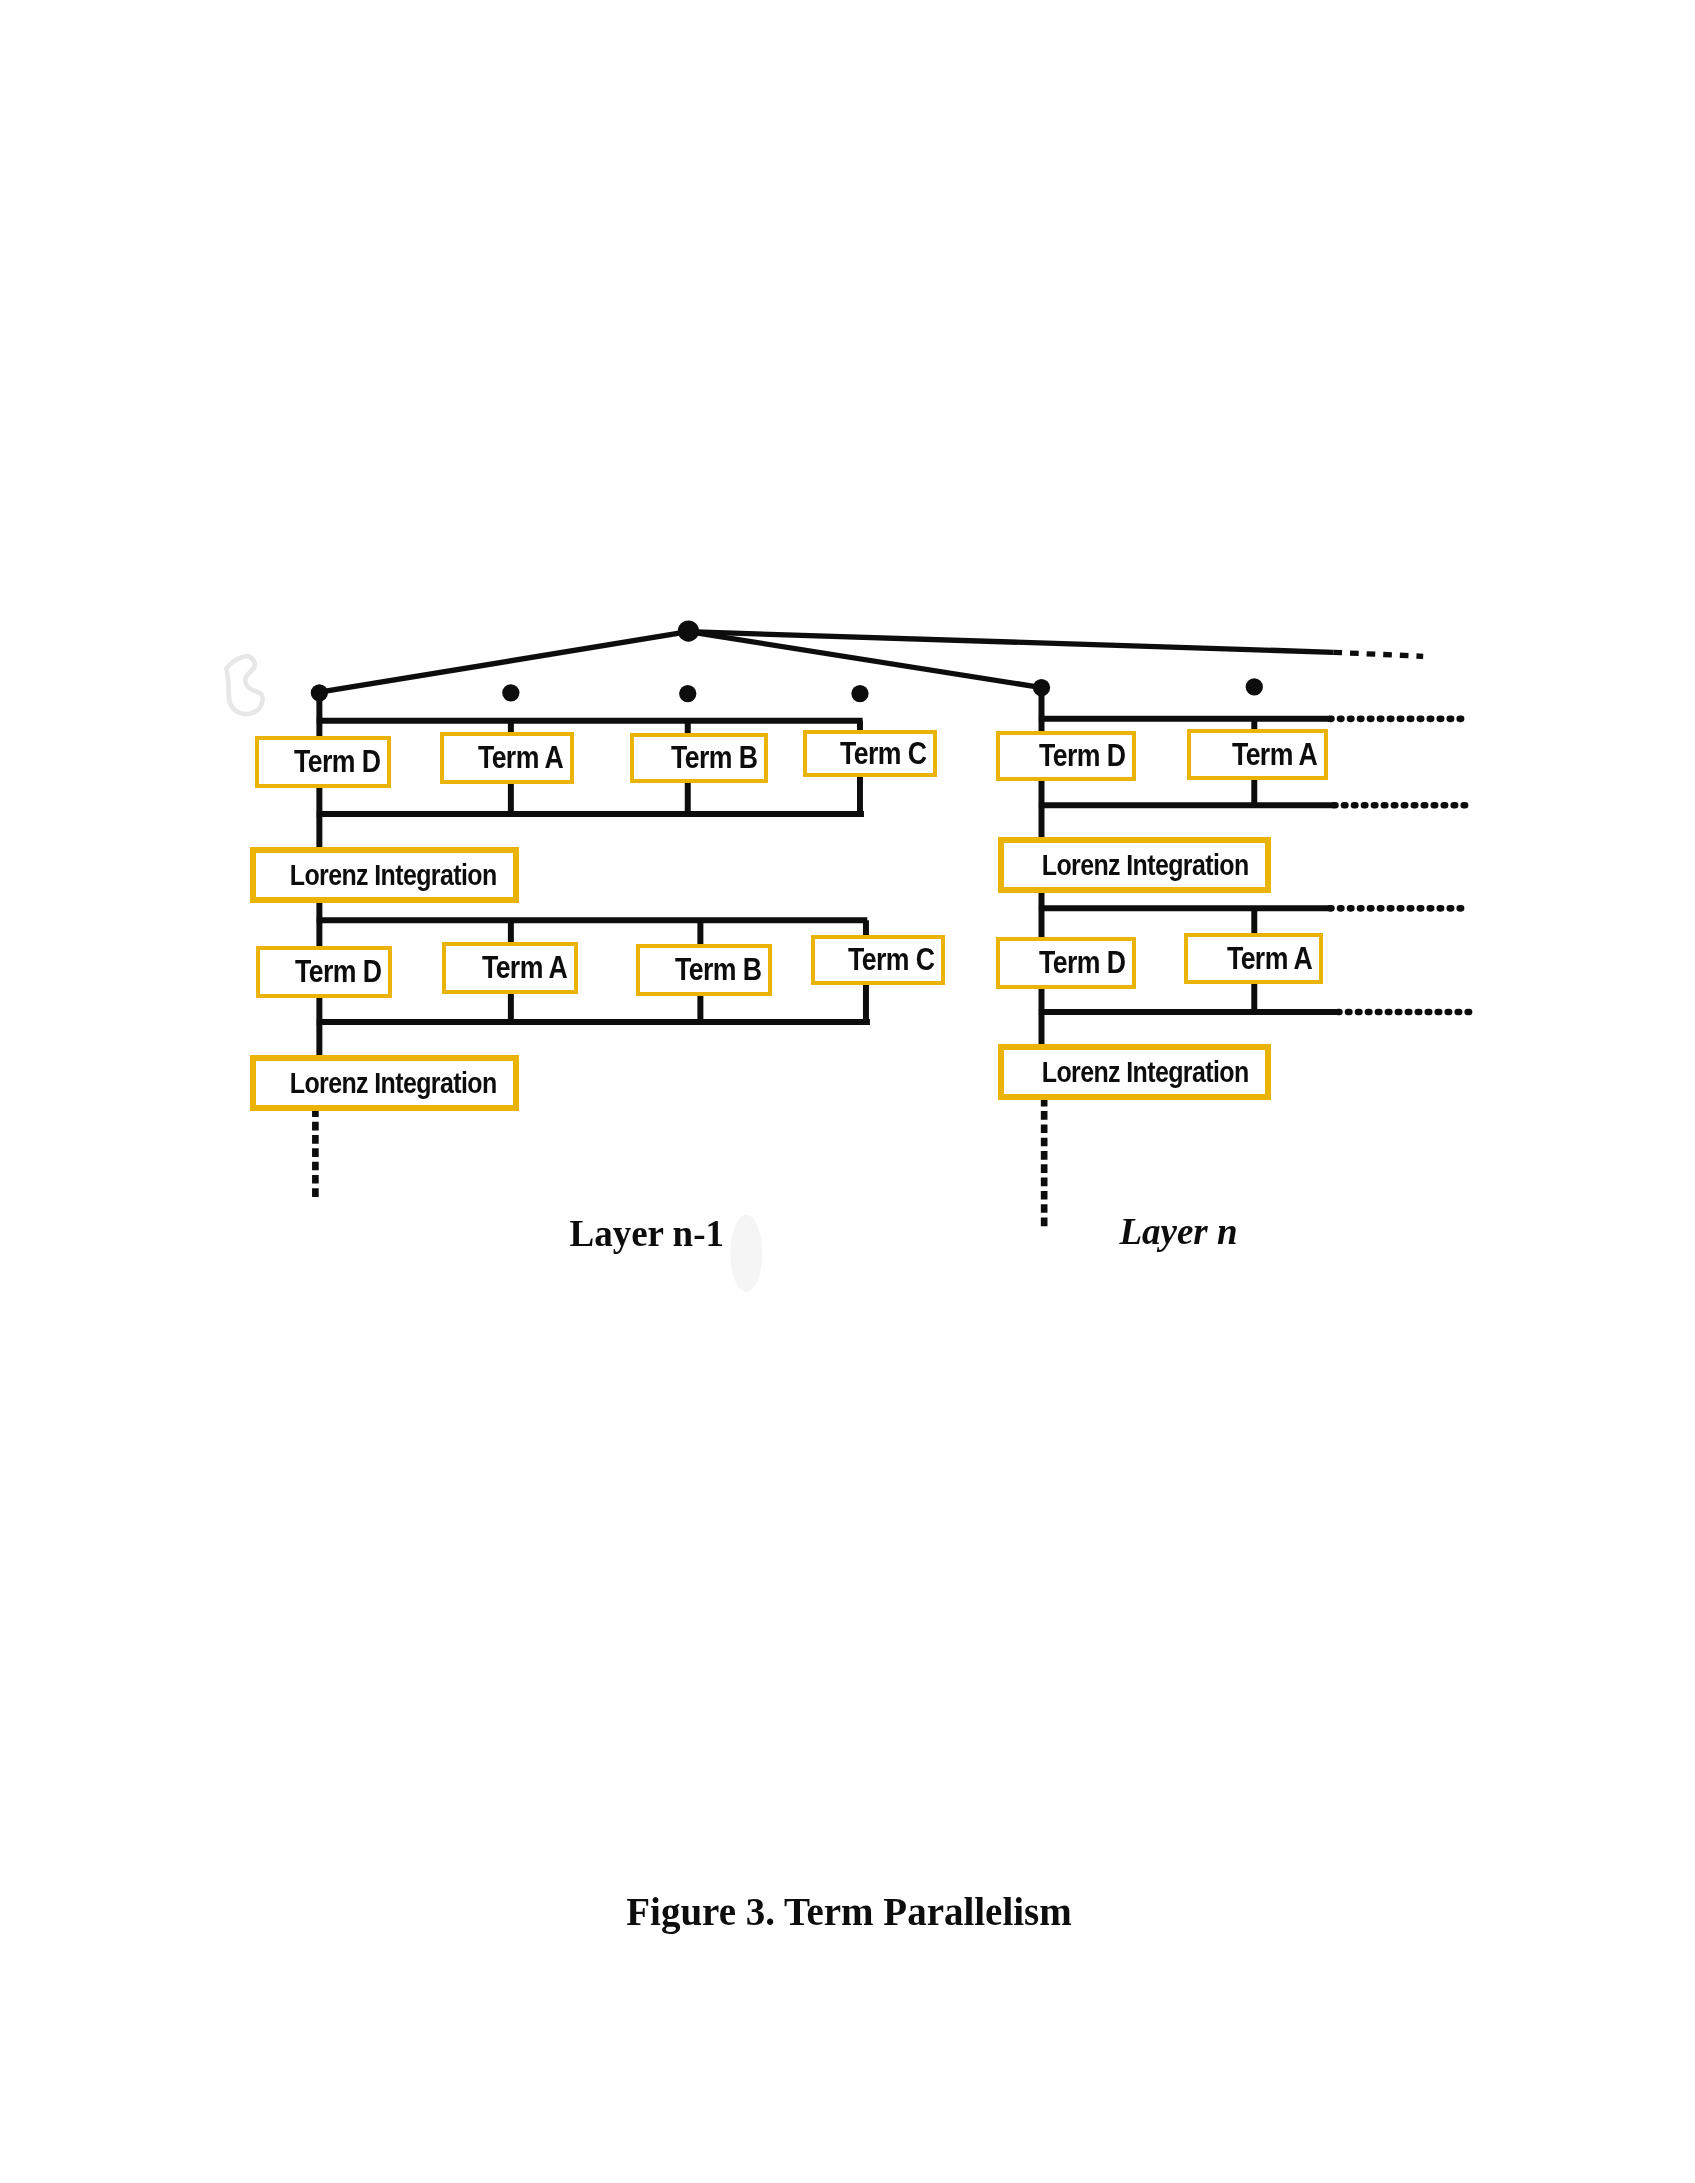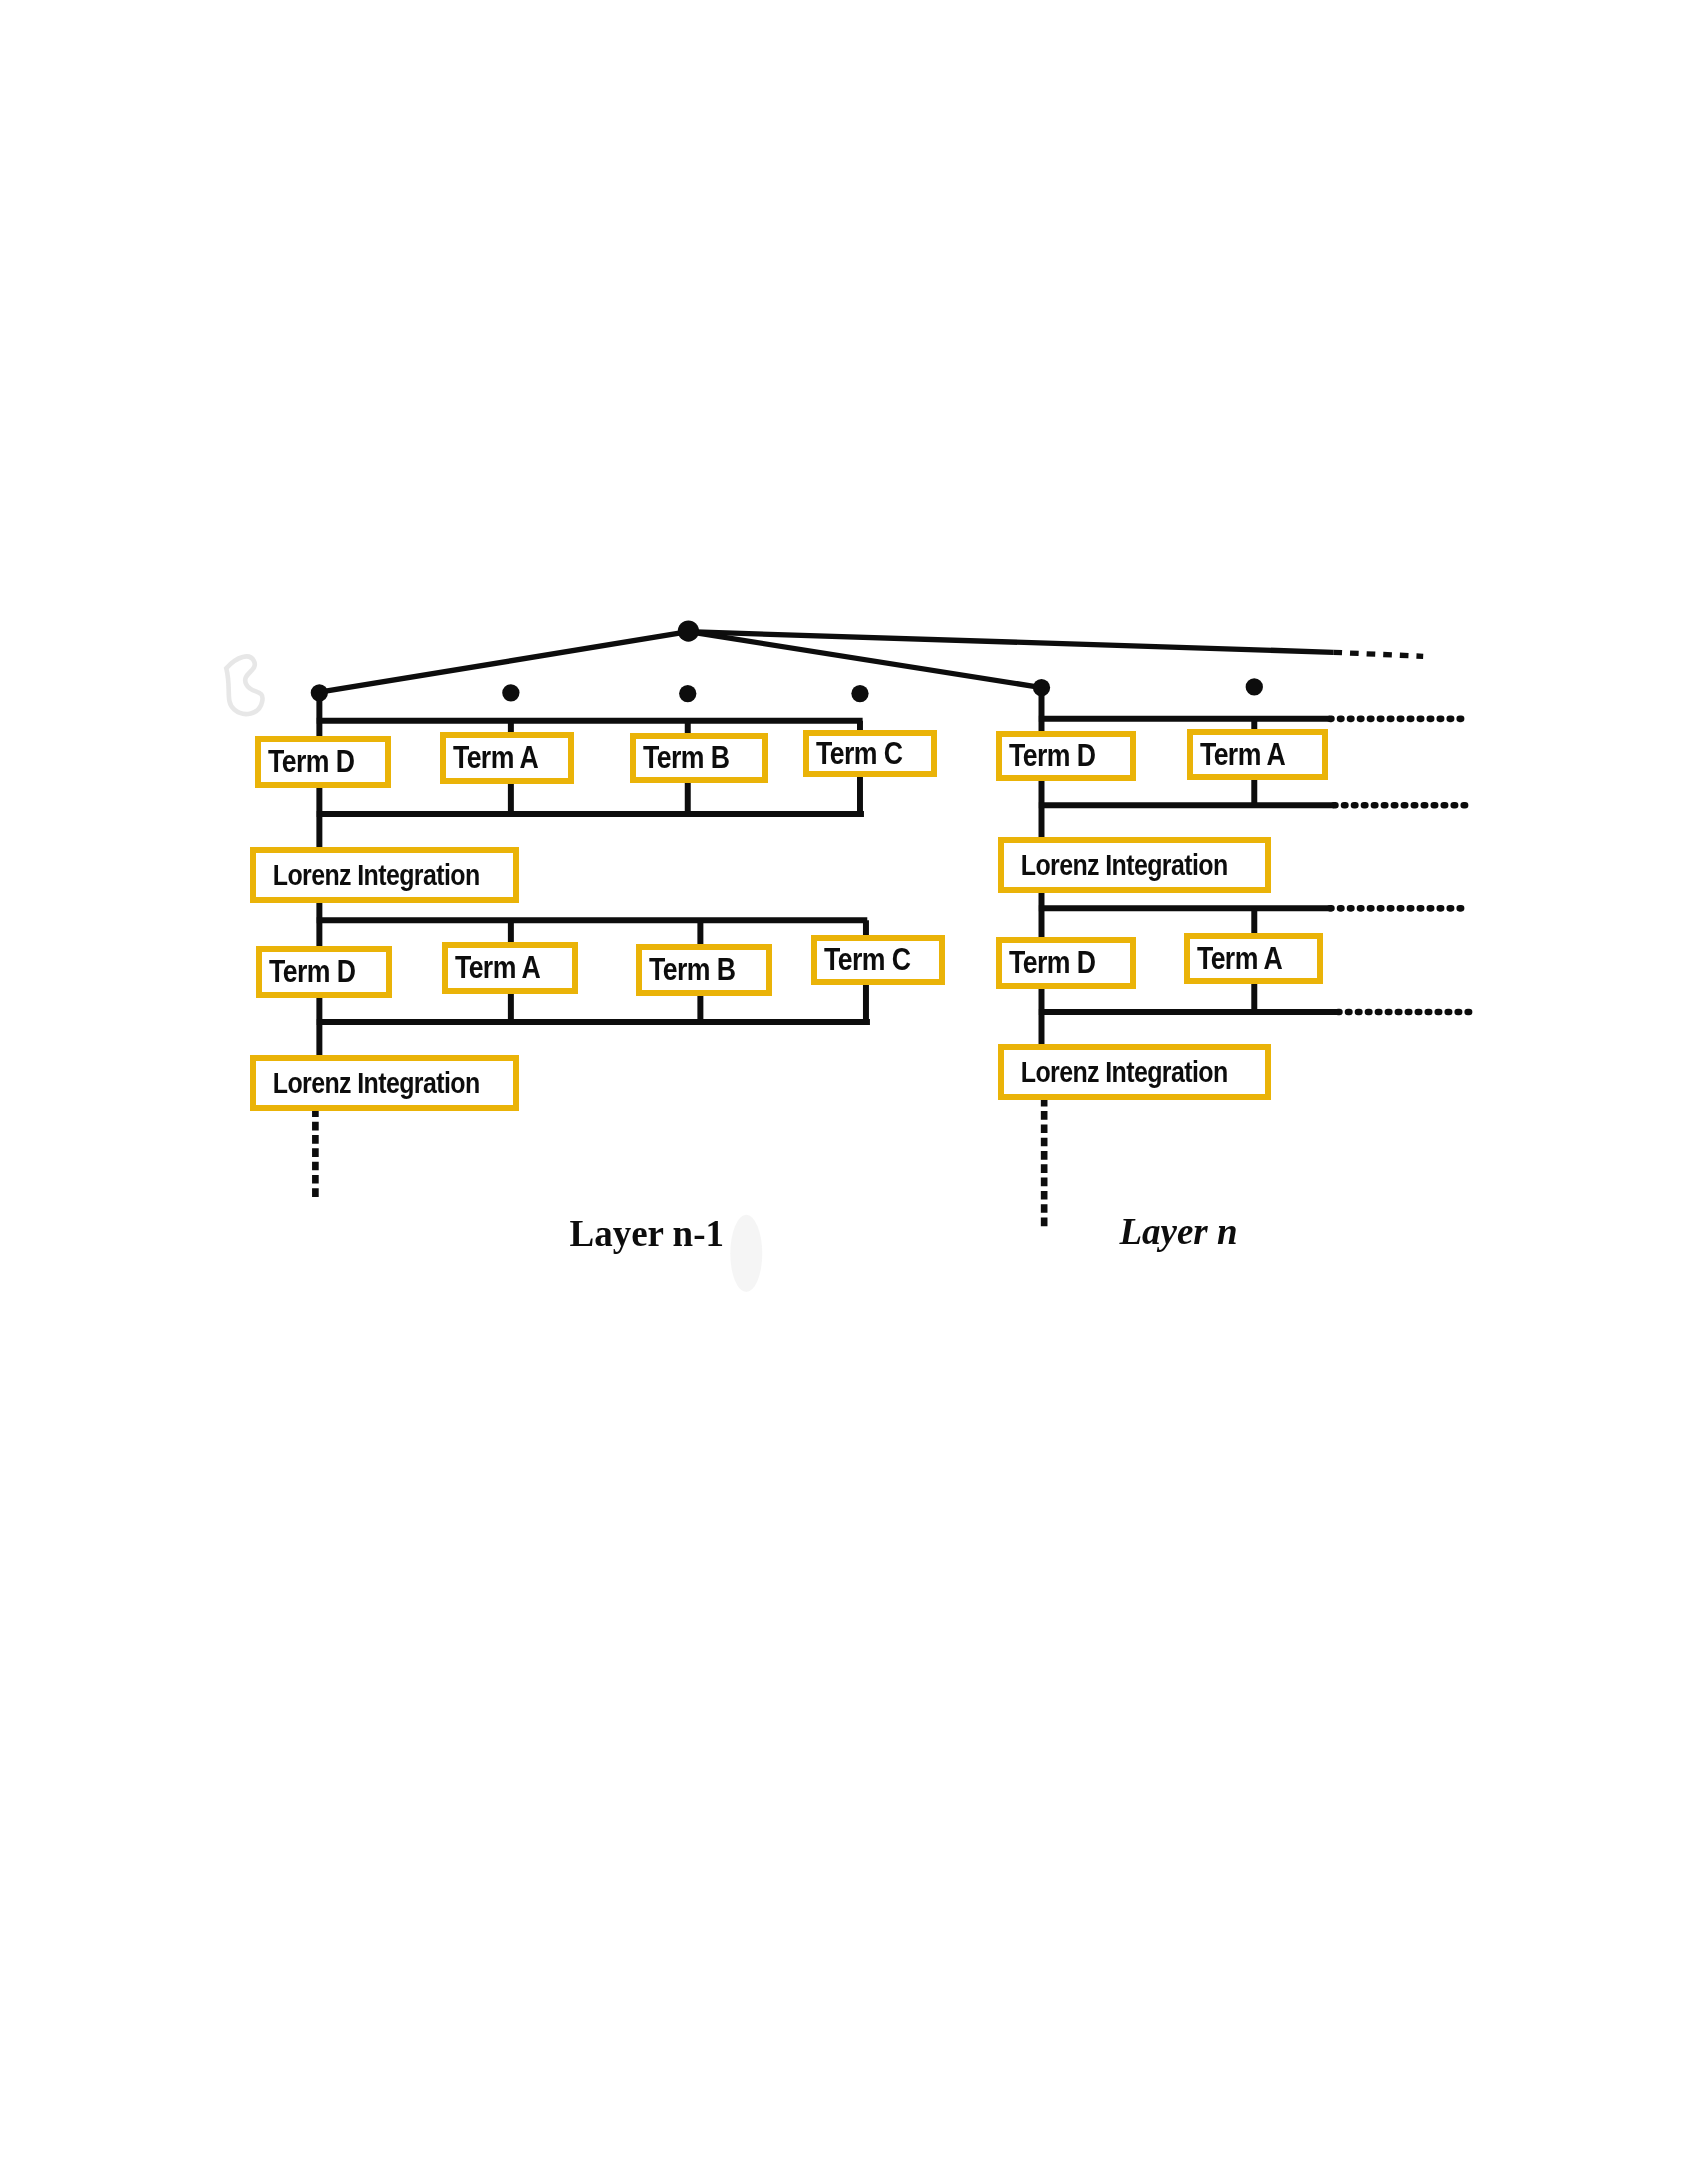--- a/index.html
+++ b/index.html
@@ -12,22 +12,22 @@
   }
   .lines{position:absolute;left:0;top:0;width:1696px;height:2183px;}
   .lines line{stroke:#0d0d0d;stroke-width:9;}
   .lines .thin{stroke-width:8;}
   .lines .dot-h{stroke-dasharray:2 13;stroke-linecap:round;stroke-width:10;}
   .lines .dot-v{stroke-dasharray:3 17;stroke-linecap:square;stroke-width:10;}
   .lines .dash-tail{stroke-dasharray:13 12;stroke-width:8;}
   .lines circle{fill:#0d0d0d;}
   .box{
     position:absolute;box-sizing:border-box;
-    background:#ffffff;border:6px solid #eab308;
-    display:flex;align-items:center;justify-content:flex-start;
+    background:#ffffff;border:4px solid #eab308;
+    display:flex;align-items:center;justify-content:flex-end;
     color:#0d0d0d;font-weight:bold;white-space:nowrap;
   }
   .term{font-size:31px;}
   .integ{font-size:29px;border-width:6.7px;}
   .cond{display:inline-block;transform:scaleX(.86);letter-spacing:-0.7px;}
   .serif-label{
     position:absolute;color:#0d0d0d;
     font-family:"Liberation Serif",serif;font-weight:bold;
     text-align:center;white-space:nowrap;
   }
@@ -168,15 +168,16 @@
       <span class="cond">Term A</span>
     </div>
 
   <div class="box integ" style="left:998px;top:1044px;width:273px;height:56px">
       <span class="cond">Lorenz Integration</span>
     </div>
 
   <div class="serif-label layer-label" style="left:391px;top:1212px;text-align:right;">Layer n-1</div>
   <div class="serif-label layer-label" style="left:1012px;top:1210px;font-style:italic;">Layer n</div>
 
+  <div class="serif-label caption" style="left:483px;top:1889px;">Figure 3. Term Parallelism</div>
 
 </div>
 
 
 </body></html>

